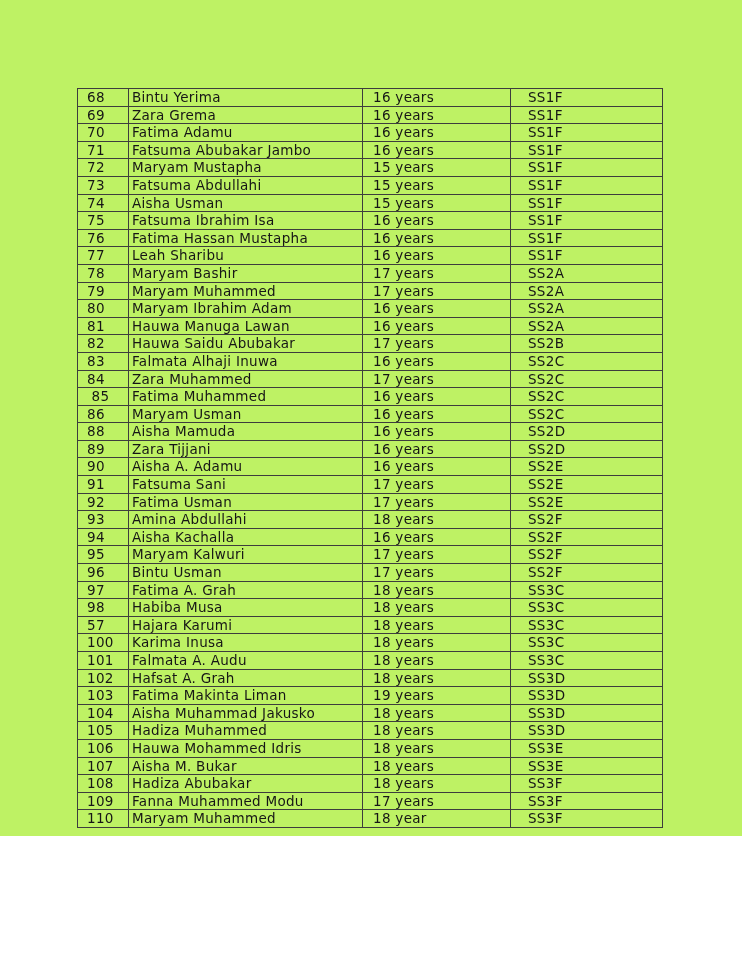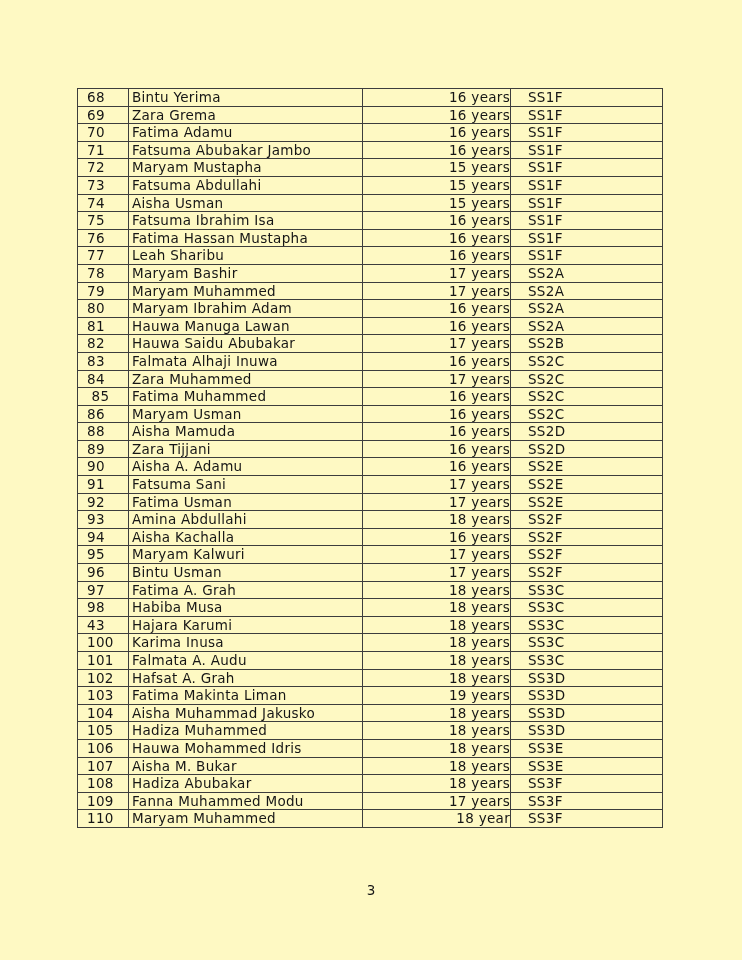--- a/index.html
+++ b/index.html
@@ -1,21 +1,21 @@
 <!DOCTYPE html>
 <html><head>
 <meta charset="utf-8">
 <style>
   * { margin: 0; padding: 0; box-sizing: border-box; }
   html, body { background: #ffffff; }
   .page {
     position: relative;
     width: 742px;
-    height: 960px;
-    background: #fef9c3;
+    height: 836px;
+    background: #bef264;
     font-family: "DejaVu Sans", "Liberation Sans", sans-serif;
     color: #1a1a1a;
     overflow: hidden;
   }
   table.student-table {
     position: absolute;
     left: 77px;
     top: 88px;
     width: 585px;
     border-collapse: collapse;
@@ -27,21 +27,21 @@
     line-height: 16.6px;
     font-size: 13.5px;
     letter-spacing: 0.3px;
     color: #161616;
     vertical-align: middle;
     overflow: hidden;
     white-space: pre;
   }
   td.c-sn    { padding-left: 9px; }
   td.c-name  { padding-left: 3px; }
-  td.c-age   { padding-left: 0; text-align: right; }
+  td.c-age   { padding-left: 10px; }
   td.c-class { padding-left: 17px; }
   .page-number {
     position: absolute;
     left: 0;
     top: 882px;
     width: 742px;
     text-align: center;
     font-size: 13.5px;
     color: #161616;
   }
@@ -264,21 +264,21 @@
   </tr>
 
   <tr>
     <td class="c-sn">98</td>
     <td class="c-name">Habiba Musa</td>
     <td class="c-age">18 years</td>
     <td class="c-class">SS3C</td>
   </tr>
 
   <tr>
-    <td class="c-sn">43</td>
+    <td class="c-sn">57</td>
     <td class="c-name">Hajara Karumi</td>
     <td class="c-age">18 years</td>
     <td class="c-class">SS3C</td>
   </tr>
 
   <tr>
     <td class="c-sn">100</td>
     <td class="c-name">Karima Inusa</td>
     <td class="c-age">18 years</td>
     <td class="c-class">SS3C</td>

